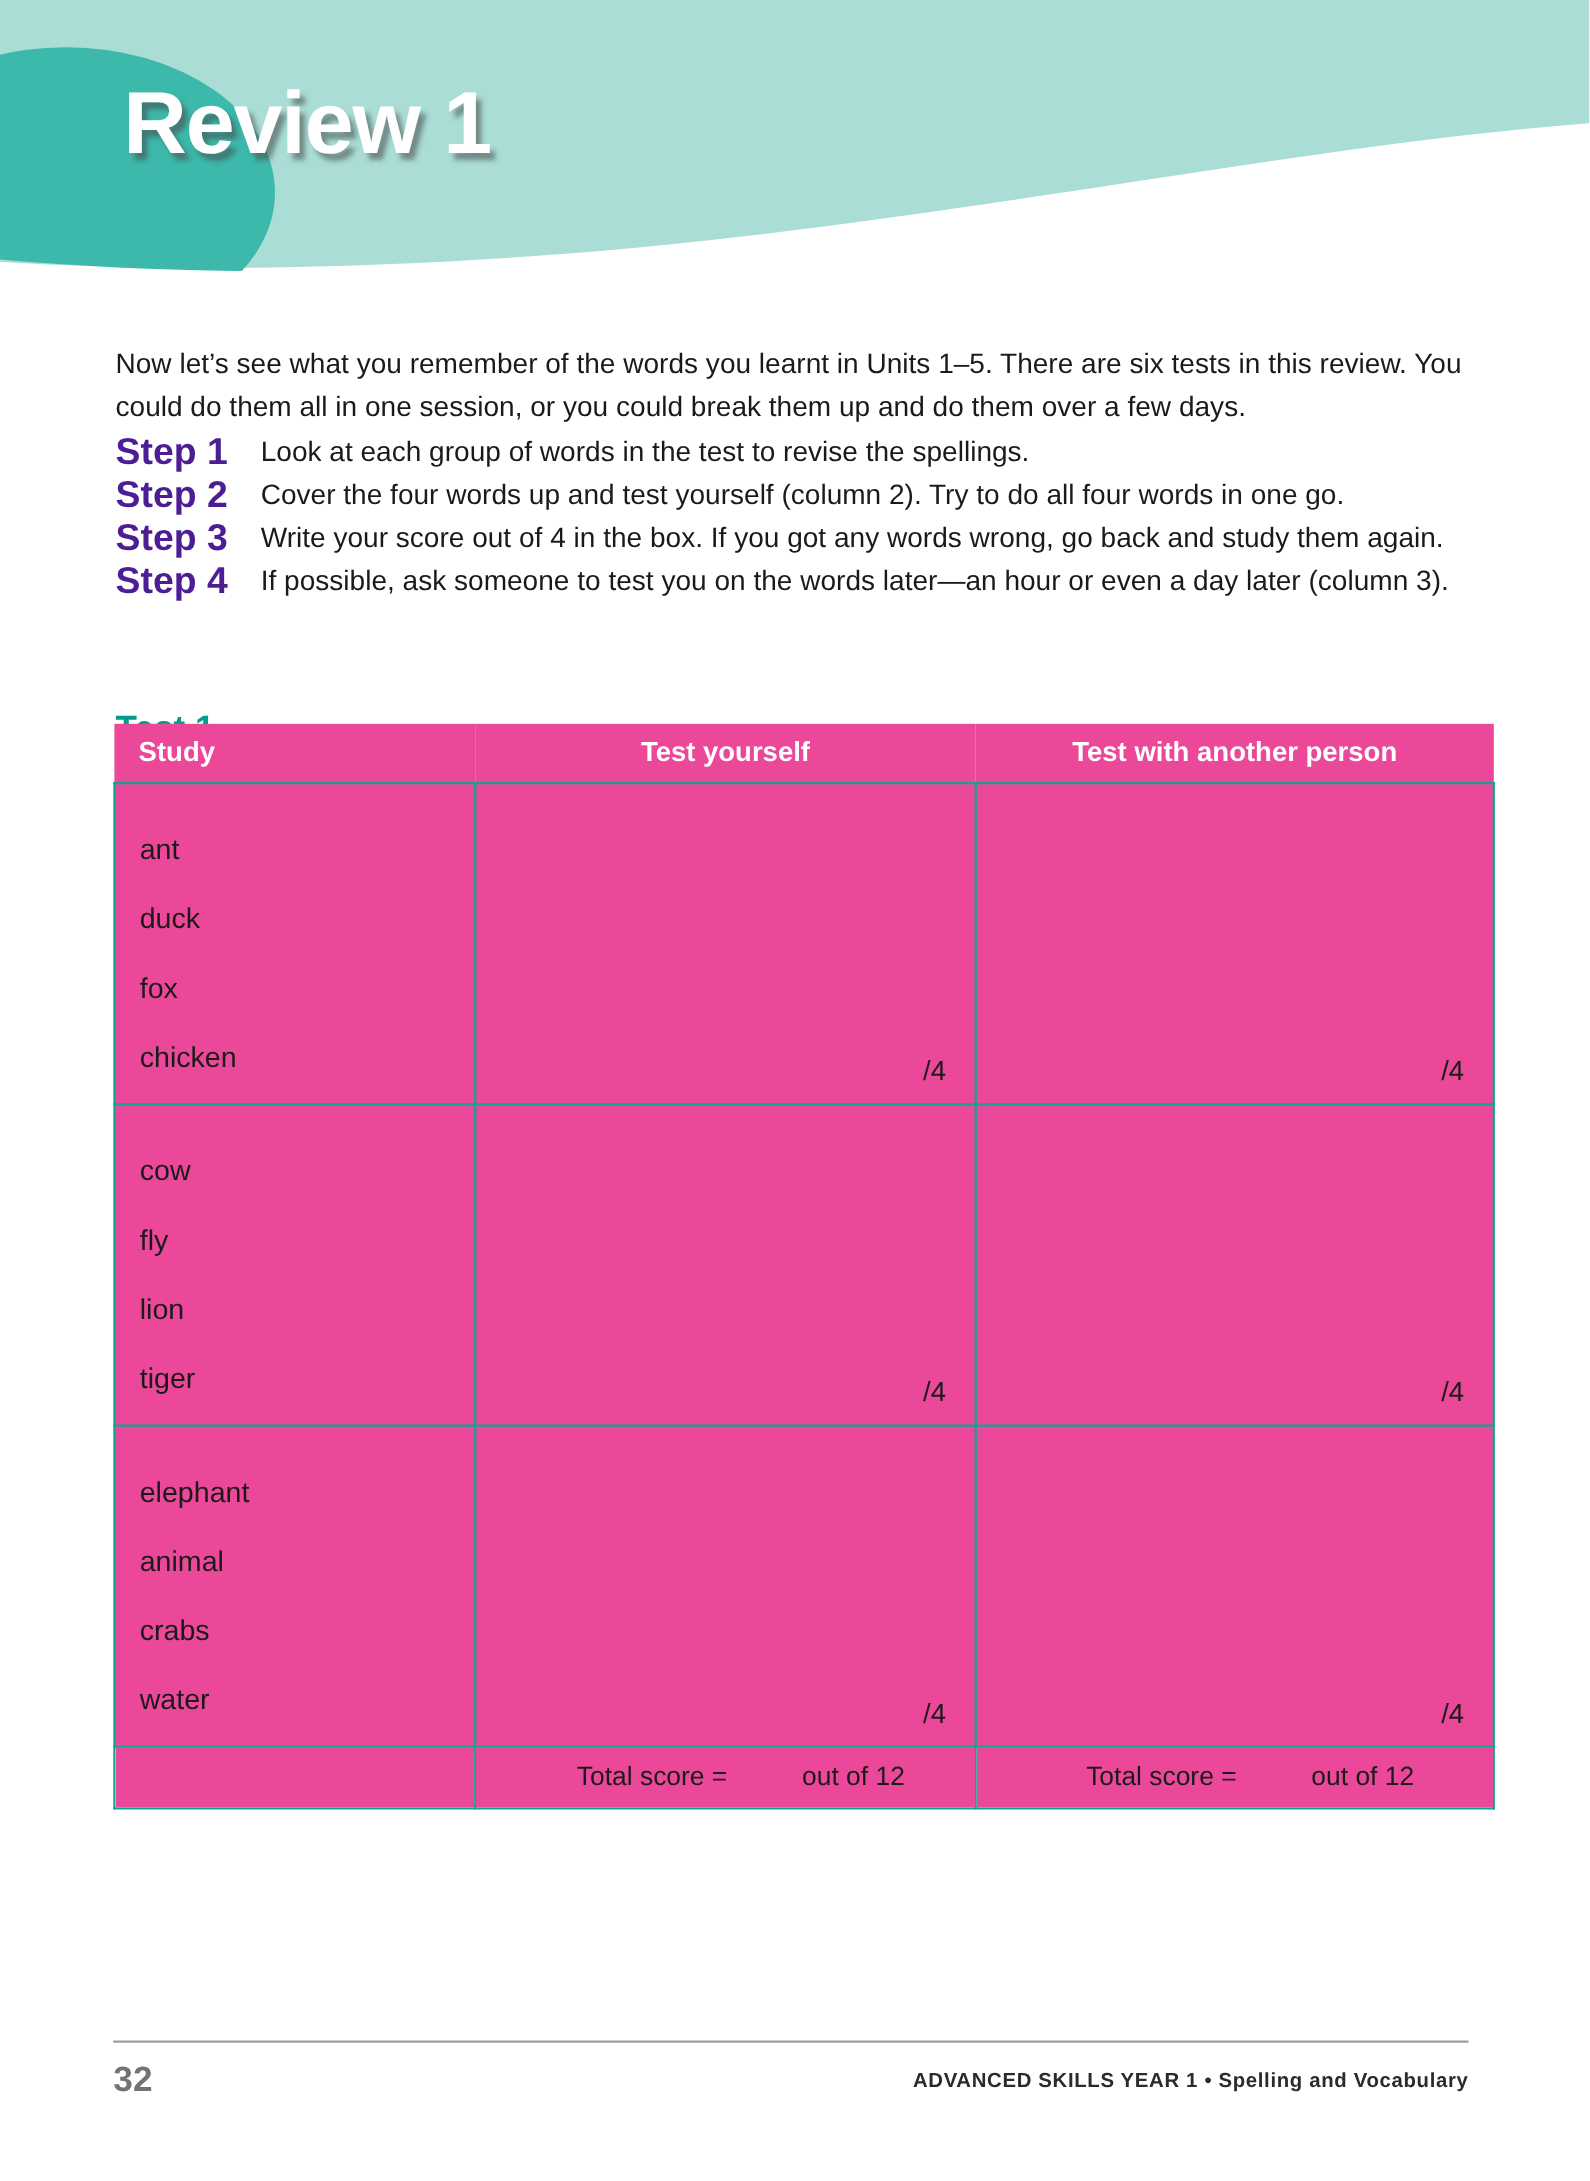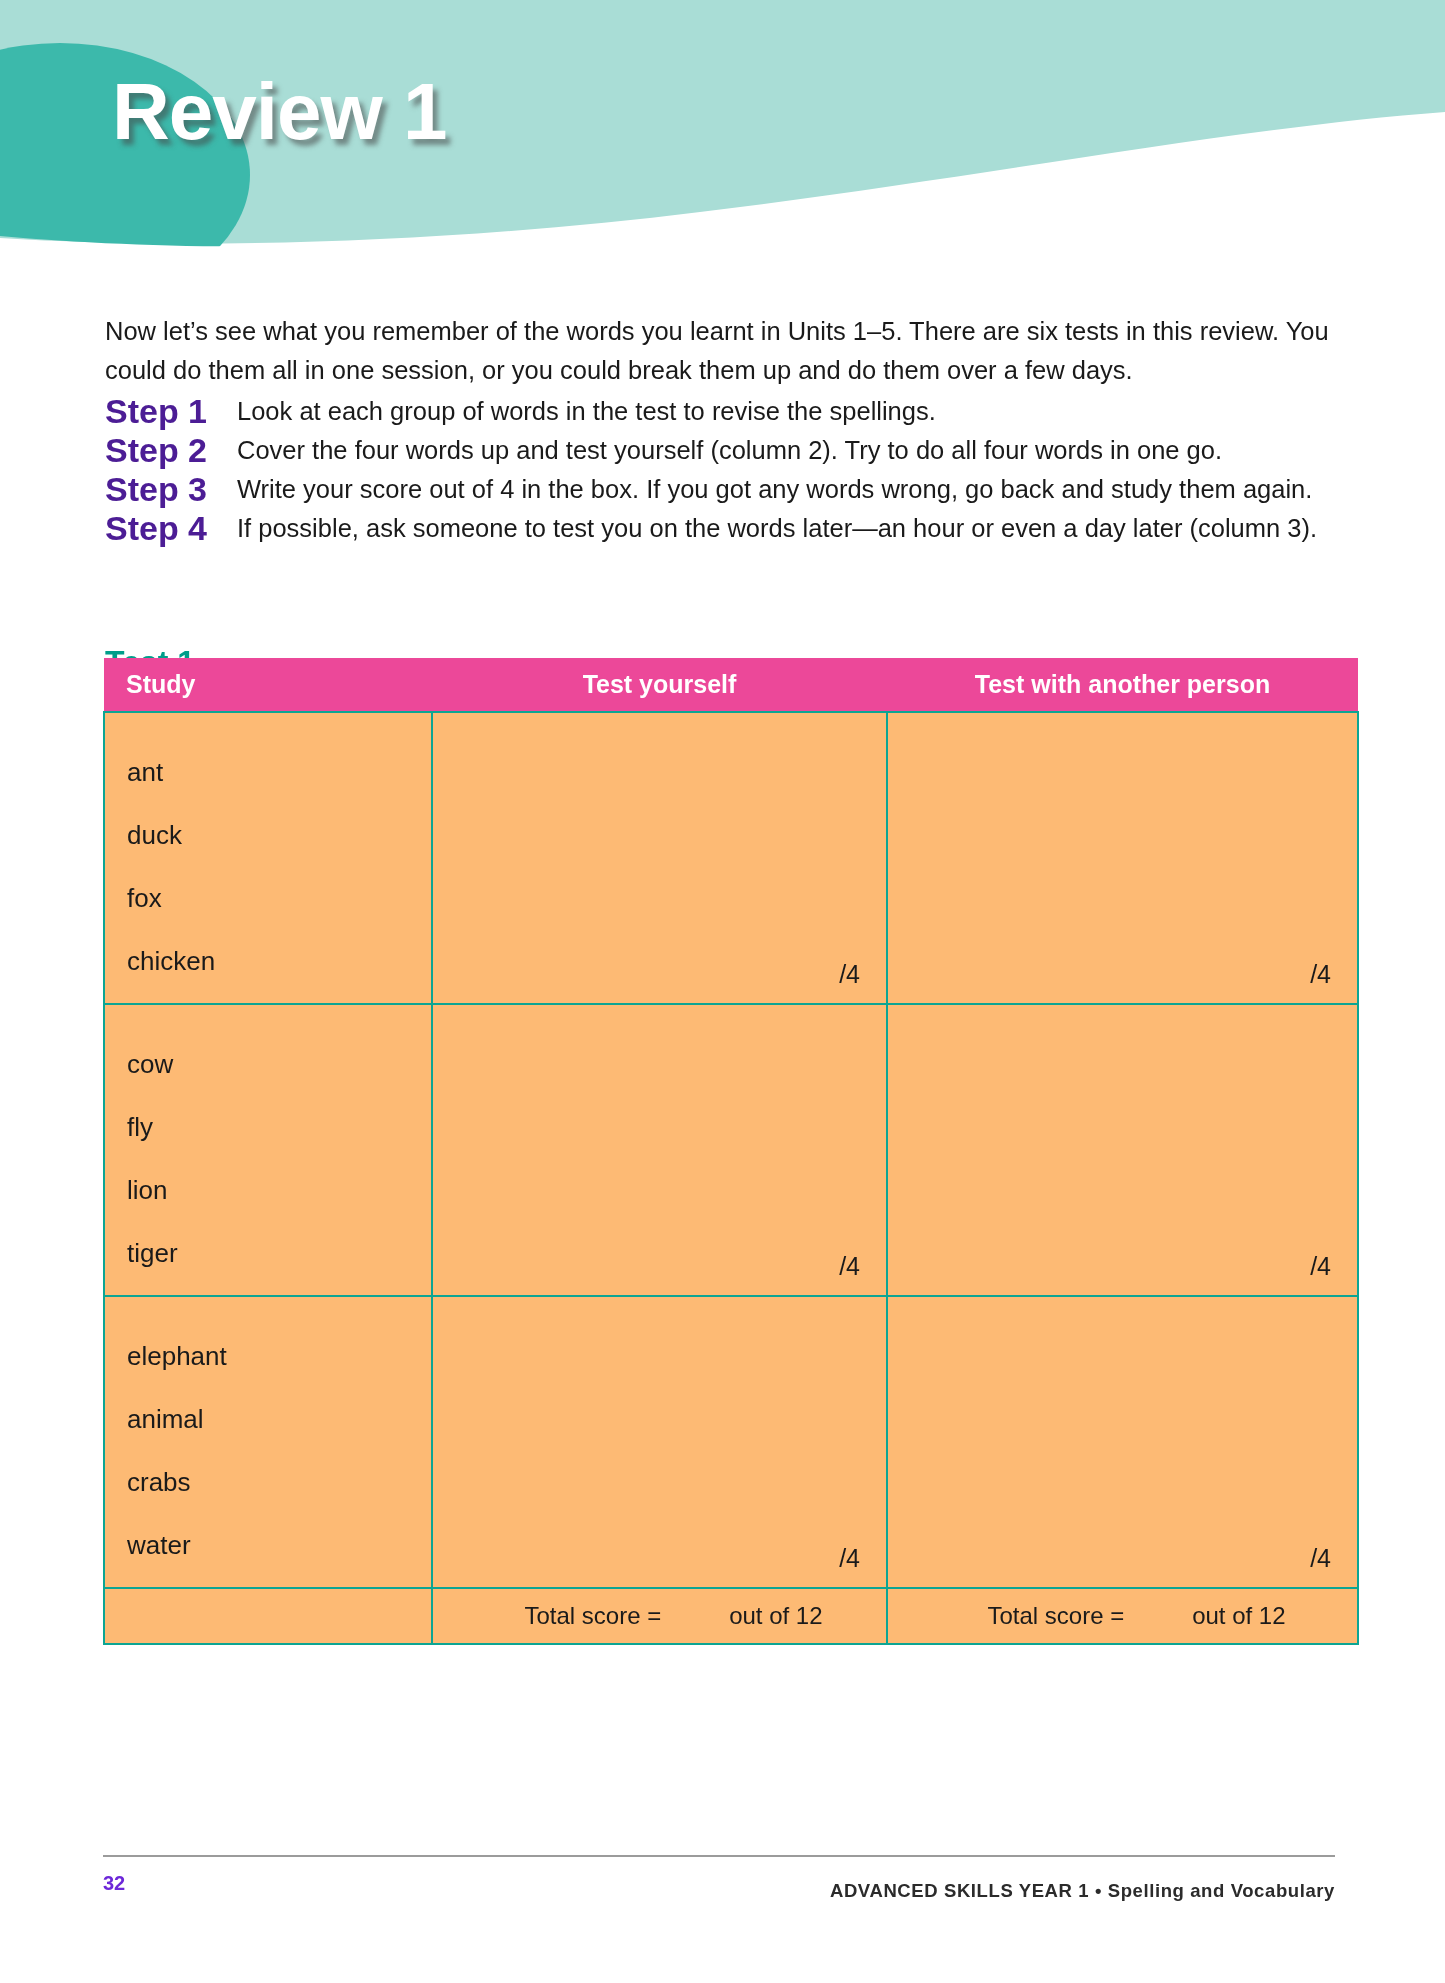--- a/index.html
+++ b/index.html
@@ -113,21 +113,21 @@
     border: none;
   }
   .test-table th.col-study { width: 306px; }
   .test-table th.col-self  { width: 455px; text-align: center; padding-left: 0; }
   .test-table th.col-other { width: 471px; text-align: center; padding-left: 0; }
 
   .test-table td {
     border: 2.5px solid #0ca593;
     vertical-align: top;
     padding: 0;
-    background: #fdba74;
+    background: #ec4899;
   }
   .word-cell {
     padding: 28px 0 22px 22px;
     height: 290px;
     box-sizing: border-box;
   }
   .word {
     font-size: 26px;
     line-height: 63px;
     color: #1a1a1a;
@@ -166,23 +166,23 @@
     left: 103px;
     top: 1855px;
     width: 1232px;
     height: 1.5px;
     background: #9b9b9b;
   }
   .footer-page {
     position: absolute;
     left: 103px;
     top: 1872px;
-    font-size: 20px;
-    font-weight: bold;
-    color: #6d28d9;
+    font-size: 32px;
+    font-weight: bold;
+    color: #737373;
   }
   .footer-text {
     position: absolute;
     right: 110px;
     top: 1880px;
     font-size: 18.5px;
     font-weight: bold;
     color: #2b2b2b;
     letter-spacing: 0.6px;
   }

